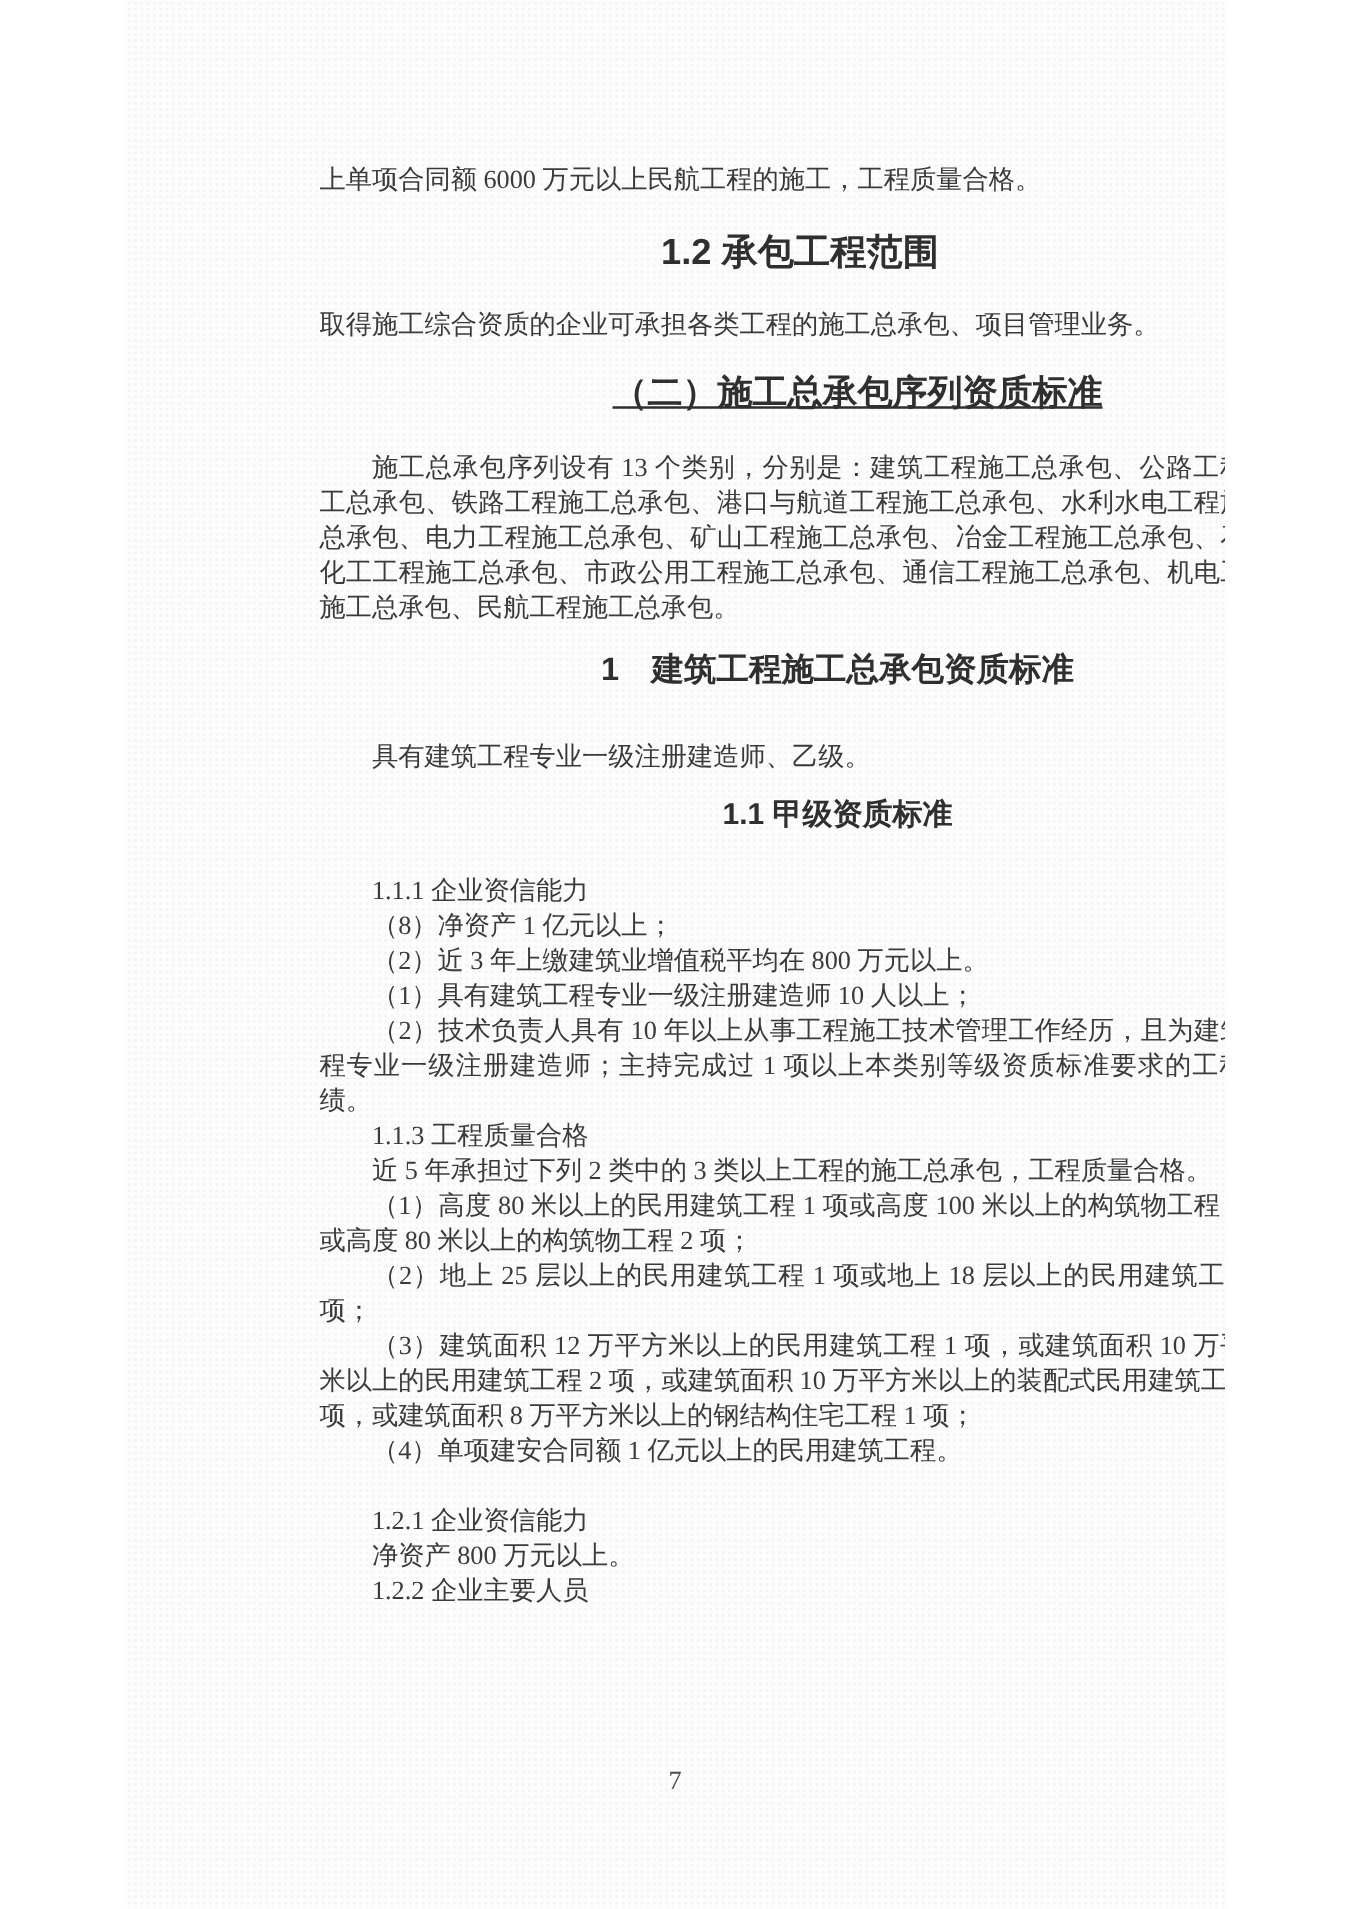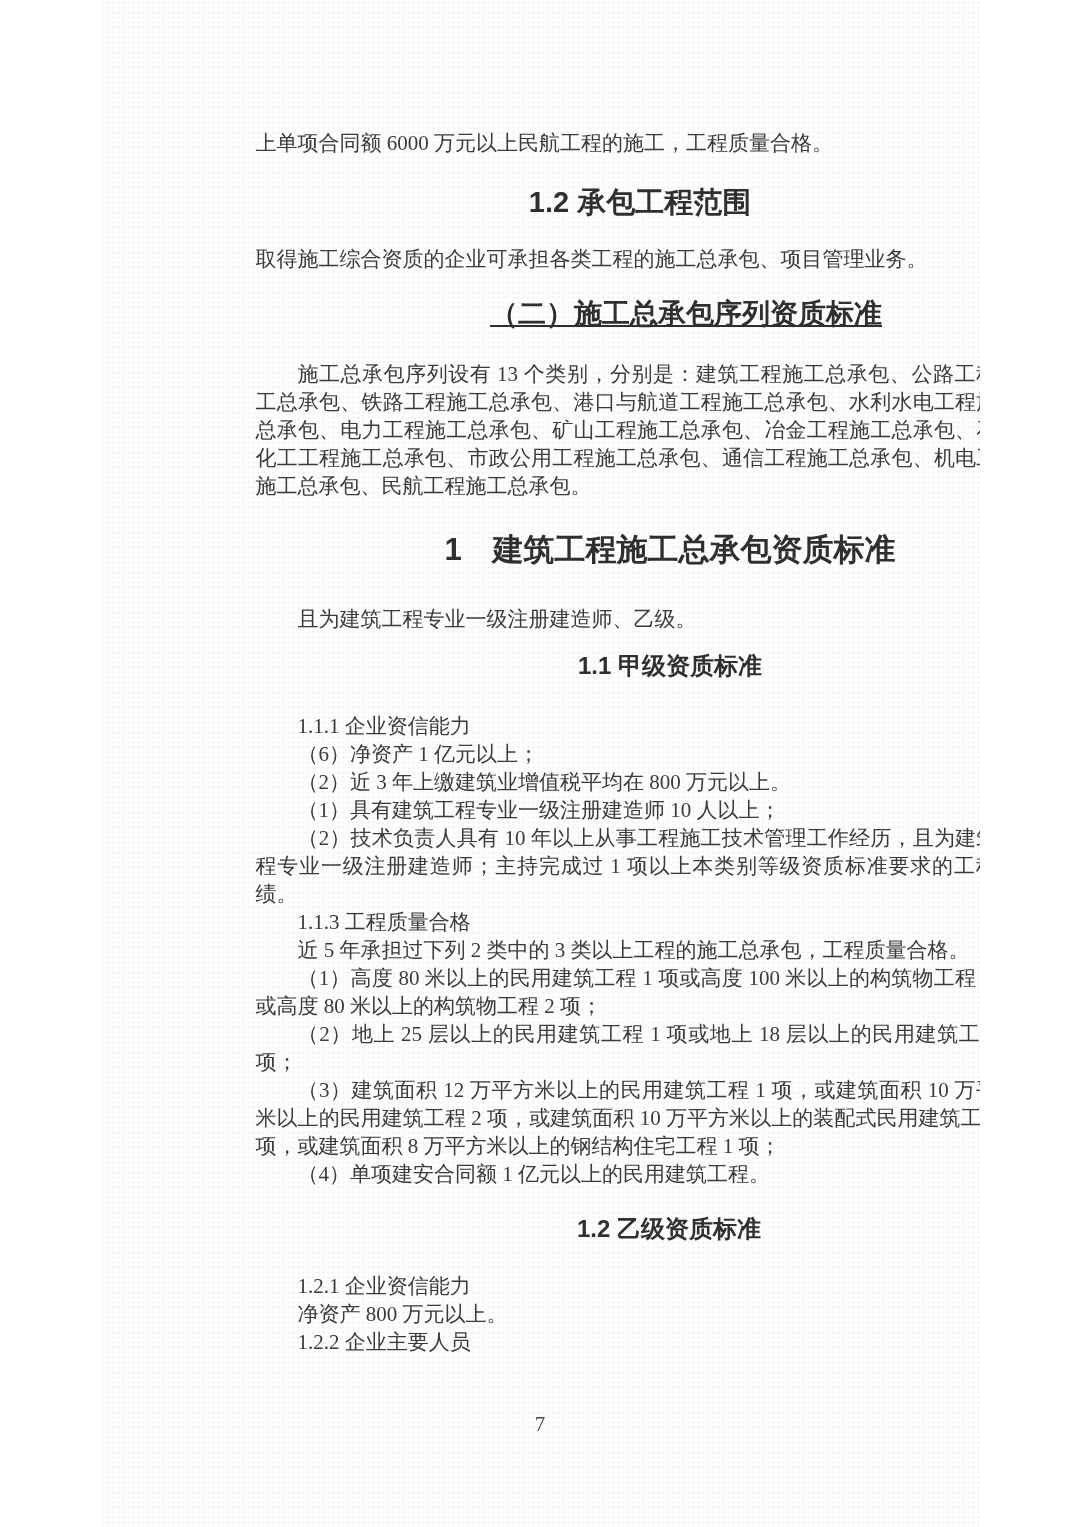--- a/index.html
+++ b/index.html
@@ -41,21 +41,21 @@
 
   .heading {
     font-family: "Liberation Sans", "DejaVu Sans", sans-serif;
     font-weight: 700;
     color: #2f2f2f;
     text-align: center;
     position: relative;
   }
   #h-scope      { font-size: 29px; line-height: 30px; margin-top: 30px; left: 3px; }
   #h-section2   { font-size: 28px; line-height: 36px; margin-top: 23px; left: 49px; text-decoration: underline; }
-  #h-cat1       { font-size: 31px; line-height: 35px; margin-top: 32px; left: 33px; }
+  #h-cat1       { font-size: 26px; line-height: 35px; margin-top: 18px; left: 33px; }
   #h-grade-a    { font-size: 24px; line-height: 31px; margin-top: 17px; left: 33px; }
   #h-grade-b    { font-size: 24px; line-height: 31px; margin-top: 25px; left: 32px; }
 
   #p-intro-tail   { margin-top: 129px; }
   #p-scope        { margin-top: 28px; }
   #p-section2     { margin-top: 28px; }
   #p-cat1-intro   { margin-top: 38px; }
   #clauses-a      { margin-top: 31px; }
   #clauses-b      { margin-top: 28px; }
 
@@ -81,39 +81,38 @@
     <h3 id="h-scope" class="heading">1.2 承包工程范围</h3>
 
     <p id="p-scope" class="body">取得施工综合资质的企业可承担各类工程的施工总承包、项目管理业务。</p>
 
     <h1 id="h-section2" class="heading">（二）施工总承包序列资质标准</h1>
 
     <p id="p-section2" class="body indent">施工总承包序列设有 13 个类别，分别是：建筑工程施工总承包、公路工程施工总承包、铁路工程施工总承包、港口与航道工程施工总承包、水利水电工程施工总承包、电力工程施工总承包、矿山工程施工总承包、冶金工程施工总承包、石油化工工程施工总承包、市政公用工程施工总承包、通信工程施工总承包、机电工程施工总承包、民航工程施工总承包。</p>
 
     <h2 id="h-cat1" class="heading">1　建筑工程施工总承包资质标准</h2>
 
-    <p id="p-cat1-intro" class="body indent">且为建筑工程专业一级注册建造师、乙级。</p>
+    <p id="p-cat1-intro" class="body indent">具有建筑工程专业一级注册建造师、乙级。</p>
 
     <h3 id="h-grade-a" class="heading">1.1 甲级资质标准</h3>
 
     <div id="clauses-a" class="clauses">
       <p class="body indent">1.1.1 企业资信能力</p>
-      <p class="body indent">（6）净资产 1 亿元以上；</p>
+      <p class="body indent">（8）净资产 1 亿元以上；</p>
       <p class="body indent">（2）近 3 年上缴建筑业增值税平均在 800 万元以上。</p>
       <p class="body indent">（1）具有建筑工程专业一级注册建造师 10 人以上；</p>
       <p class="body indent">（2）技术负责人具有 10 年以上从事工程施工技术管理工作经历，且为建筑工程专业一级注册建造师；主持完成过 1 项以上本类别等级资质标准要求的工程业绩。</p>
       <p class="body indent">1.1.3 工程质量合格</p>
       <p class="body indent">近 5 年承担过下列 2 类中的 3 类以上工程的施工总承包，工程质量合格。</p>
       <p class="body indent">（1）高度 80 米以上的民用建筑工程 1 项或高度 100 米以上的构筑物工程 1 项或高度 80 米以上的构筑物工程 2 项；</p>
       <p class="body indent">（2）地上 25 层以上的民用建筑工程 1 项或地上 18 层以上的民用建筑工程 2 项；</p>
       <p class="body indent">（3）建筑面积 12 万平方米以上的民用建筑工程 1 项，或建筑面积 10 万平方米以上的民用建筑工程 2 项，或建筑面积 10 万平方米以上的装配式民用建筑工程 1 项，或建筑面积 8 万平方米以上的钢结构住宅工程 1 项；</p>
       <p class="body indent">（4）单项建安合同额 1 亿元以上的民用建筑工程。</p>
     </div>
 
-    <h3 id="h-grade-b" class="heading">1.2 乙级资质标准</h3>
 
     <div id="clauses-b" class="clauses">
       <p class="body indent">1.2.1 企业资信能力</p>
       <p class="body indent">净资产 800 万元以上。</p>
       <p class="body indent">1.2.2 企业主要人员</p>
     </div>
 
   </div>
 
   <div class="pagenum">7</div>

